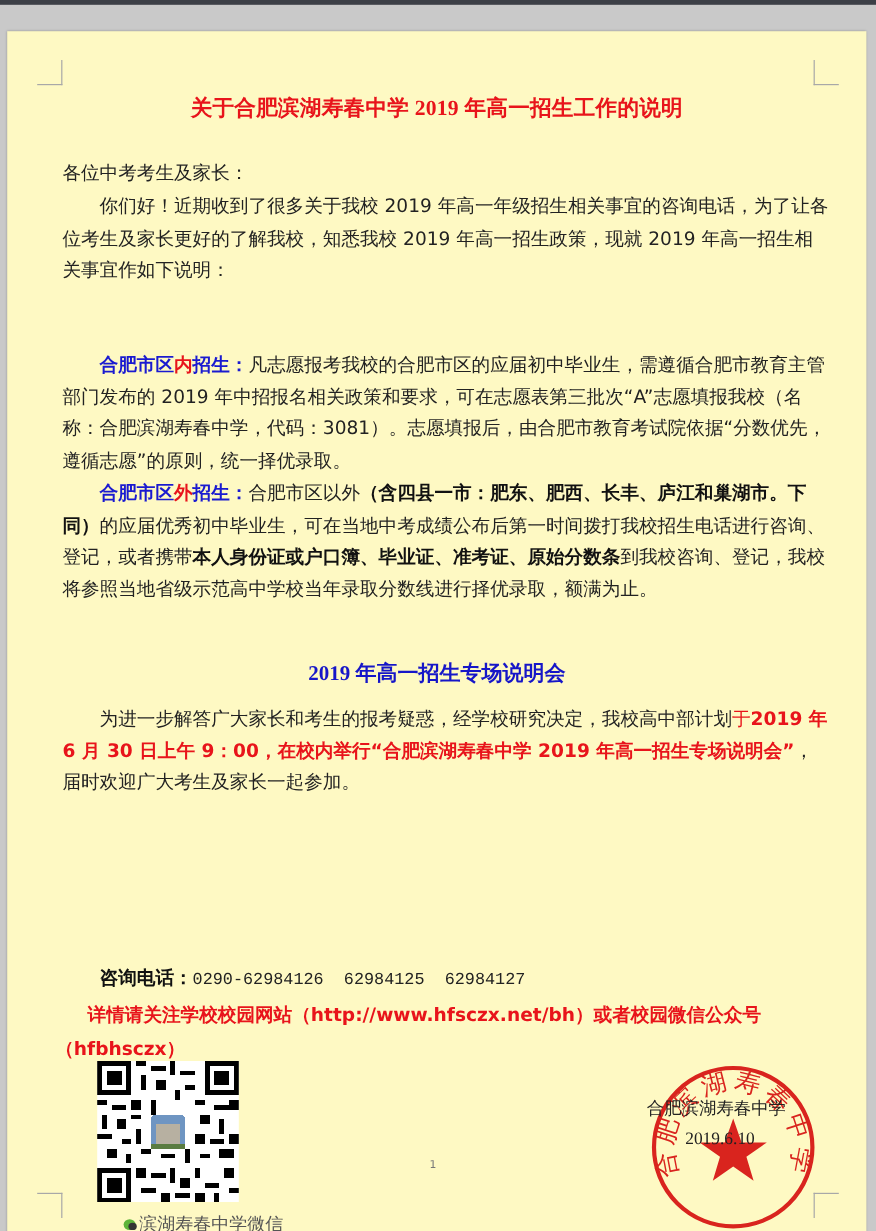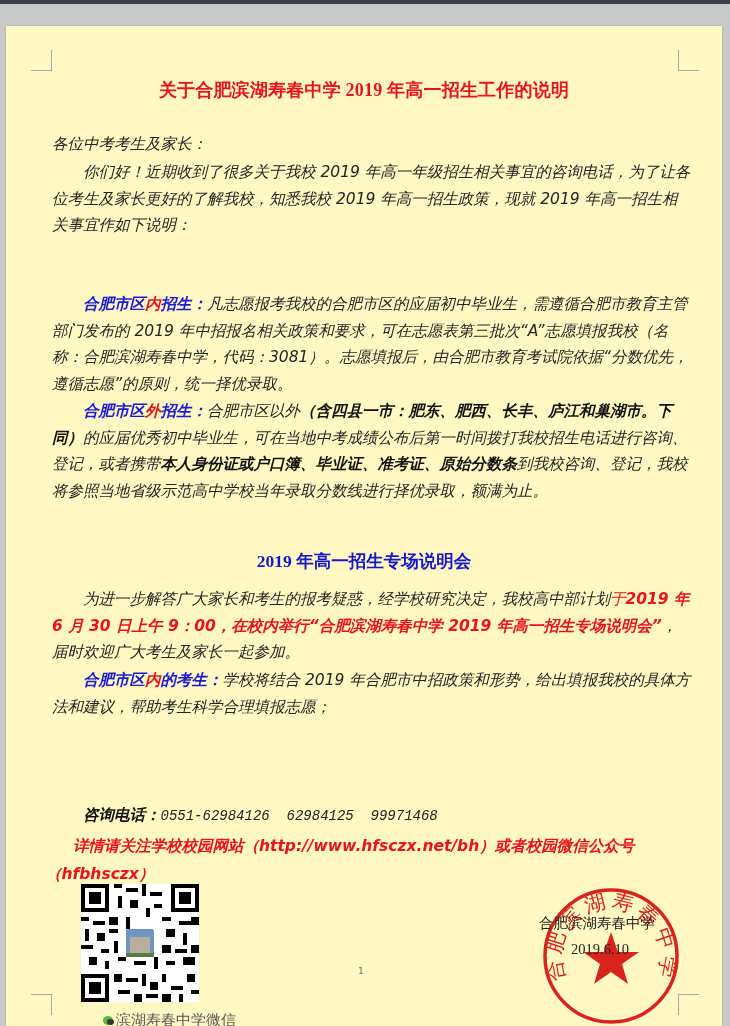--- a/index.html
+++ b/index.html
@@ -16,21 +16,21 @@
     box-shadow: 0 0 2px rgba(0,0,0,0.25);
     overflow: hidden;
     margin-top: 20px;
   }
   .corner { position: absolute; width: 20px; height: 20px; border-color: #a8a8a8; border-style: solid; border-width: 0; }
   .c-tl { left: 25px; top: 24px; border-right-width: 1px; border-bottom-width: 1px; }
   .c-tr { left: 672px; top: 24px; border-left-width: 1px; border-bottom-width: 1px; }
   .c-bl { left: 25px; top: 968px; border-right-width: 1px; border-top-width: 1px; }
   .c-br { left: 672px; top: 968px; border-left-width: 1px; border-top-width: 1px; }
 
-  .text { position: absolute; left: 46px; width: 640px; font-size: 15.5px; color: #222; line-height: 24px; font-style: italic; }
+  .text { position: absolute; left: 46px; width: 640px; font-size: 15.5px; color: #222; line-height: 24px; }
   .title {
     position: absolute; left: 0; width: 716px; top: 52px; text-align: center;
     color: #e8141b; font-size: 18px; font-weight: bold; letter-spacing: 0.2px;
     font-family: "Liberation Serif", "DejaVu Serif", serif;
   }
   .heading {
     position: absolute; left: 0; width: 716px; text-align: center;
     color: #1616c8; font-size: 17.5px; font-weight: bold;
     font-family: "Liberation Serif", "DejaVu Serif", serif;
   }
@@ -95,30 +95,25 @@
   </div>
 
   <div class="heading" style="top:523px;">2019 年高一招生专场说明会</div>
 
   <div class="text" style="top:560px; line-height:26.5px;">
     <p class="indent">
       <span>为进一步解答广大家长和考生的报考疑惑，经学校研究决定，我校高中部计划</span><span class="red">于</span><span class="redb">2019 年 6 月 30 日上午 9：00，在校内举行“合肥滨湖寿春中学 2019 年高一招生专场说明会”</span><span>，届时欢迎广大考生及家长一起参加。</span>
     </p>
   </div>
 
-  <div class="text" style="top:641px; line-height:26.5px;">
-    <p class="indent">
-      <span class="blue">合肥市区</span><span class="redb">内</span><span class="blue">的考生：</span><span>学校将结合 2019 年合肥市中招政策和形势，给出填报我校的具体方法和建议，帮助考生科学合理填报志愿；</span>
-    </p>
-  </div>
 
 
   <div class="text" style="top:777px;">
     <p class="indent">
-      <span class="b">咨询电话：</span><span class="mono" style="font-size:14px; white-space:pre;">0551-62984126  62984125  99971468</span>
+      <span class="b">咨询电话：</span><span class="mono" style="font-size:14px; white-space:pre;">0290-62984126  62984125  62984127</span>
     </p>
   </div>
 
   <div class="text" style="top:806px; width:625px; left:50px;">
     <p class="indent redb" style="text-indent:27px; margin-left:-10px; line-height:28px;">详情请关注学校校园网站（http://www.hfsczx.net/bh）或者校园微信公众号（hfbhsczx）</p>
   </div>
 
   <svg class="qr" viewBox="0 0 29 29" shape-rendering="crispEdges">
     <rect width="29" height="29" fill="#fff"></rect>
     <g fill="#000">

